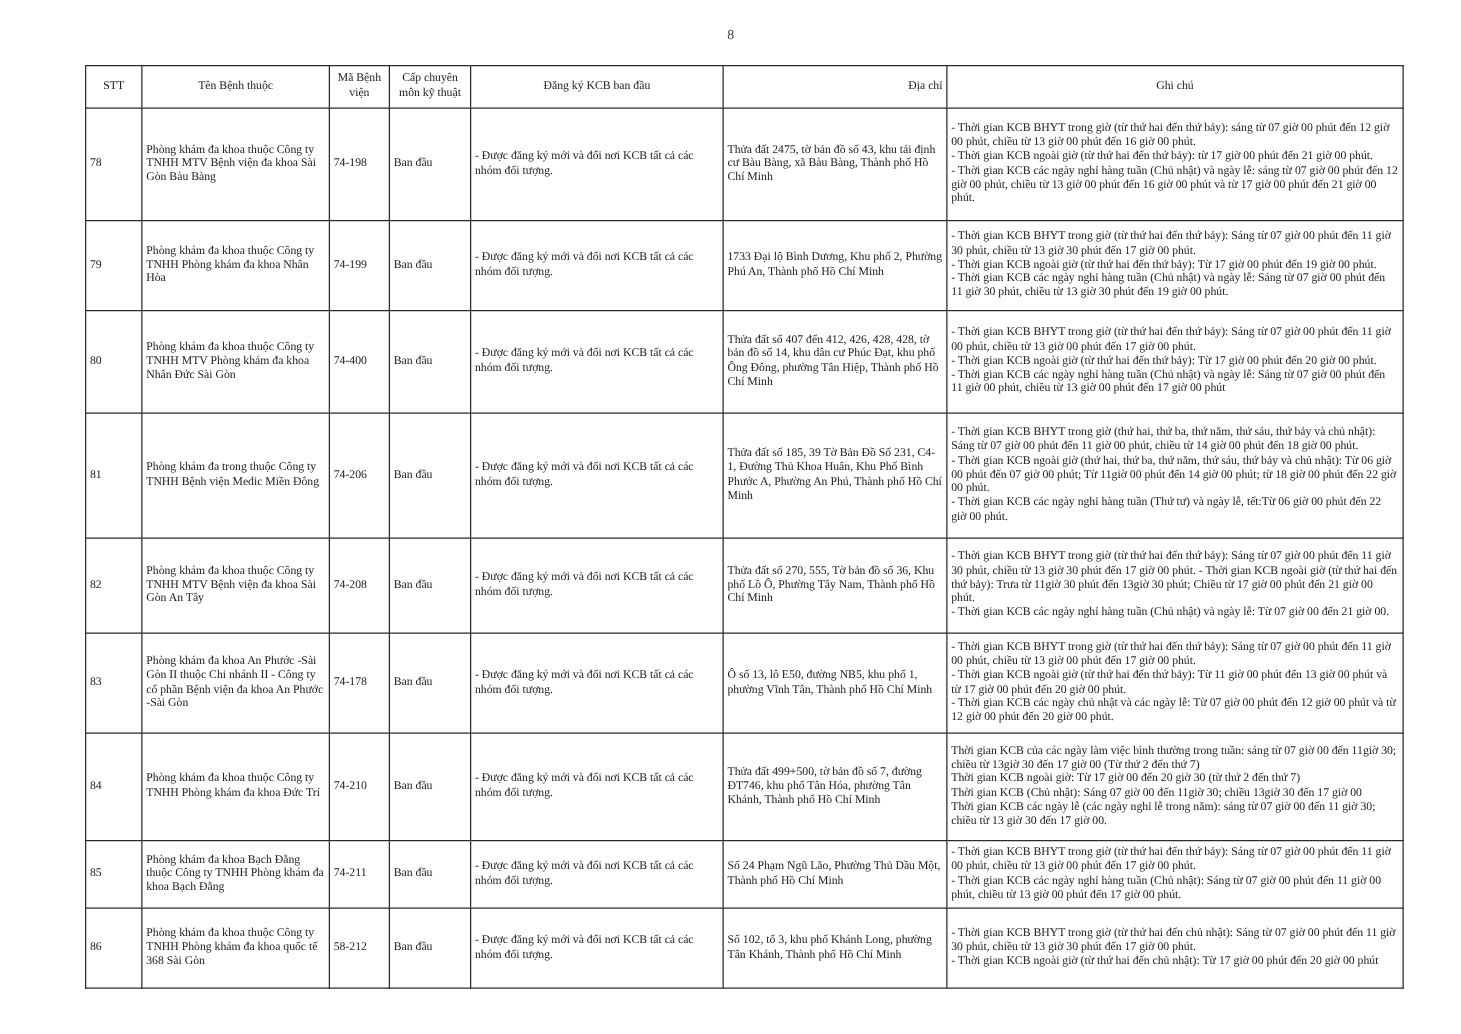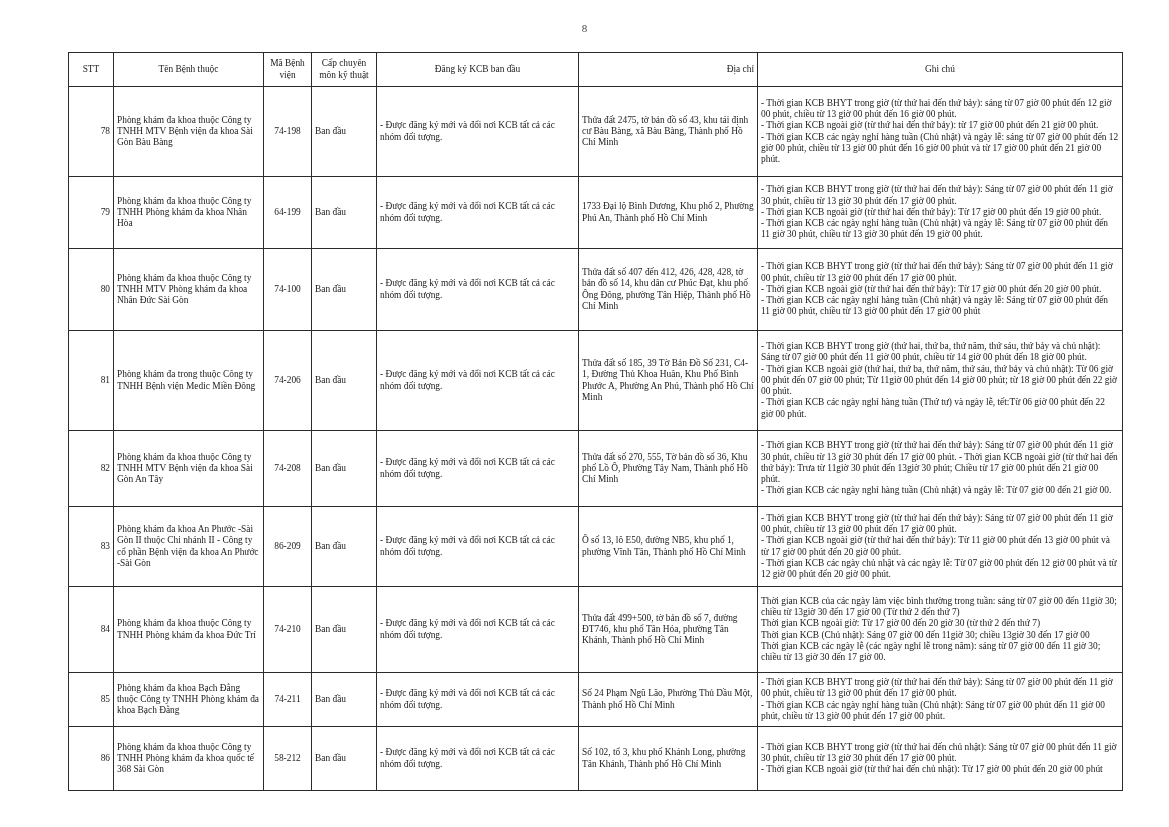--- a/index.html
+++ b/index.html
@@ -25,22 +25,22 @@
   }
   th.hdr{font-weight:bold;text-align:center;font-size:9.6px;}
   th.hdr.addr-hdr{text-align:right;margin-left:16px;}
   col.c-stt{width:45px;}
   col.c-name{width:150px;}
   col.c-code{width:48px;}
   col.c-level{width:65px;}
   col.c-reg{width:202px;}
   col.c-addr{width:179px;}
   col.c-notes{width:365px;}
-  td.stt{text-align:right;}
-  td.code{text-align:center;}
+  td.stt{text-align:left;}
+  td.code{text-align:left;}
   td.name,td.level,td.reg,td.addr{text-align:left;}
   td.notes{
     text-align:left;vertical-align:top;
     white-space:pre-line;padding:1px 4px;
   }
 </style>
 </head>
 <body>
 
 <div class="page-number">8</div>
@@ -74,32 +74,32 @@
       <td class="level">Ban đầu</td>
       <td class="reg">- Được đăng ký mới và đổi nơi KCB tất cả các nhóm đối tượng.</td>
       <td class="addr">Thửa đất 2475, tờ bản đồ số 43, khu tái định cư Bàu Bàng, xã Bàu Bàng, Thành phố Hồ Chí Minh</td>
       <td class="notes">- Thời gian KCB BHYT trong giờ (từ thứ hai đến thứ bảy): sáng từ 07 giờ 00 phút đến 12 giờ 00 phút, chiều từ 13 giờ 00 phút đến 16 giờ 00 phút.
 - Thời gian KCB ngoài giờ (từ thứ hai đến thứ bảy): từ 17 giờ 00 phút đến 21 giờ 00 phút.
 - Thời gian KCB các ngày nghỉ hàng tuần (Chủ nhật) và ngày lễ: sáng từ 07 giờ 00 phút đến 12 giờ 00 phút, chiều từ 13 giờ 00 phút đến 16 giờ 00 phút và từ 17 giờ 00 phút đến 21 giờ 00 phút.</td>
     </tr>
     <tr style="height:72px;">
       <td class="stt">79</td>
       <td class="name">Phòng khám đa khoa thuộc Công ty TNHH Phòng khám đa khoa Nhân Hòa</td>
-      <td class="code">64-199</td>
+      <td class="code">74-199</td>
       <td class="level">Ban đầu</td>
       <td class="reg">- Được đăng ký mới và đổi nơi KCB tất cả các nhóm đối tượng.</td>
       <td class="addr">1733 Đại lộ Bình Dương, Khu phố 2, Phường Phú An, Thành phố Hồ Chí Minh</td>
       <td class="notes">- Thời gian KCB BHYT trong giờ (từ thứ hai đến thứ bảy): Sáng từ 07 giờ 00 phút đến 11 giờ 30 phút, chiều từ 13 giờ 30 phút đến 17 giờ 00 phút.
 - Thời gian KCB ngoài giờ (từ thứ hai đến thứ bảy): Từ 17 giờ 00 phút đến 19 giờ 00 phút.
 - Thời gian KCB các ngày nghỉ hàng tuần (Chủ nhật) và ngày lễ: Sáng từ 07 giờ 00 phút đến 11 giờ 30 phút, chiều từ 13 giờ 30 phút đến 19 giờ 00 phút.</td>
     </tr>
     <tr style="height:82px;">
       <td class="stt">80</td>
       <td class="name">Phòng khám đa khoa thuộc Công ty TNHH MTV Phòng khám đa khoa Nhân Đức Sài Gòn</td>
-      <td class="code">74-100</td>
+      <td class="code">74-400</td>
       <td class="level">Ban đầu</td>
       <td class="reg">- Được đăng ký mới và đổi nơi KCB tất cả các nhóm đối tượng.</td>
       <td class="addr">Thửa đất số 407 đến 412, 426, 428, 428, tờ bản đồ số 14, khu dân cư Phúc Đạt, khu phố Ông Đông, phường Tân Hiệp, Thành phố Hồ Chí Minh</td>
       <td class="notes">- Thời gian KCB BHYT trong giờ (từ thứ hai đến thứ bảy): Sáng từ 07 giờ 00 phút đến 11 giờ 00 phút, chiều từ 13 giờ 00 phút đến 17 giờ 00 phút.
 - Thời gian KCB ngoài giờ (từ thứ hai đến thứ bảy): Từ 17 giờ 00 phút đến 20 giờ 00 phút.
 - Thời gian KCB các ngày nghỉ hàng tuần (Chủ nhật) và ngày lễ: Sáng từ 07 giờ 00 phút đến 11 giờ 00 phút, chiều từ 13 giờ 00 phút đến 17 giờ 00 phút</td>
     </tr>
     <tr style="height:100px;">
       <td class="stt">81</td>
       <td class="name">Phòng khám đa trong thuộc Công ty TNHH Bệnh viện Medic Miền Đông</td>
@@ -117,21 +117,21 @@
       <td class="code">74-208</td>
       <td class="level">Ban đầu</td>
       <td class="reg">- Được đăng ký mới và đổi nơi KCB tất cả các nhóm đối tượng.</td>
       <td class="addr">Thửa đất số 270, 555, Tờ bản đồ số 36, Khu phố Lồ Ô, Phường Tây Nam, Thành phố Hồ Chí Minh</td>
       <td class="notes">- Thời gian KCB BHYT trong giờ (từ thứ hai đến thứ bảy): Sáng từ 07 giờ 00 phút đến 11 giờ 30 phút, chiều từ 13 giờ 30 phút đến 17 giờ 00 phút.  - Thời gian KCB ngoài giờ (từ thứ hai đến thứ bảy): Trưa từ 11giờ 30 phút đến 13giờ 30 phút; Chiều từ 17 giờ 00 phút đến 21 giờ 00 phút.
 - Thời gian KCB các ngày nghỉ hàng tuần (Chủ nhật) và ngày lễ: Từ 07 giờ 00 đến 21 giờ 00.</td>
     </tr>
     <tr style="height:80px;">
       <td class="stt">83</td>
       <td class="name">Phòng khám đa khoa An Phước -Sài Gòn II thuộc Chi nhánh II - Công ty cổ phần Bệnh viện đa khoa An Phước -Sài Gòn</td>
-      <td class="code">86-209</td>
+      <td class="code">74-178</td>
       <td class="level">Ban đầu</td>
       <td class="reg">- Được đăng ký mới và đổi nơi KCB tất cả các nhóm đối tượng.</td>
       <td class="addr">Ô số 13, lô E50, đường NB5, khu phố 1, phường Vĩnh Tân, Thành phố Hồ Chí Minh</td>
       <td class="notes">- Thời gian KCB BHYT trong giờ (từ thứ hai đến thứ bảy): Sáng từ 07 giờ 00 phút đến 11 giờ 00 phút, chiều từ 13 giờ 00 phút đến 17 giờ 00 phút.
 - Thời gian KCB ngoài giờ (từ thứ hai đến thứ bảy): Từ 11 giờ 00 phút đến 13 giờ 00 phút và từ 17 giờ 00 phút đến 20 giờ 00 phút.
 - Thời gian KCB các ngày chủ nhật và các ngày lễ: Từ 07 giờ 00 phút đến 12 giờ 00 phút và từ 12 giờ 00 phút đến 20 giờ 00 phút.</td>
     </tr>
     <tr style="height:86px;">
       <td class="stt">84</td>
       <td class="name">Phòng khám đa khoa thuộc Công ty TNHH Phòng khám đa khoa Đức Trí</td>

